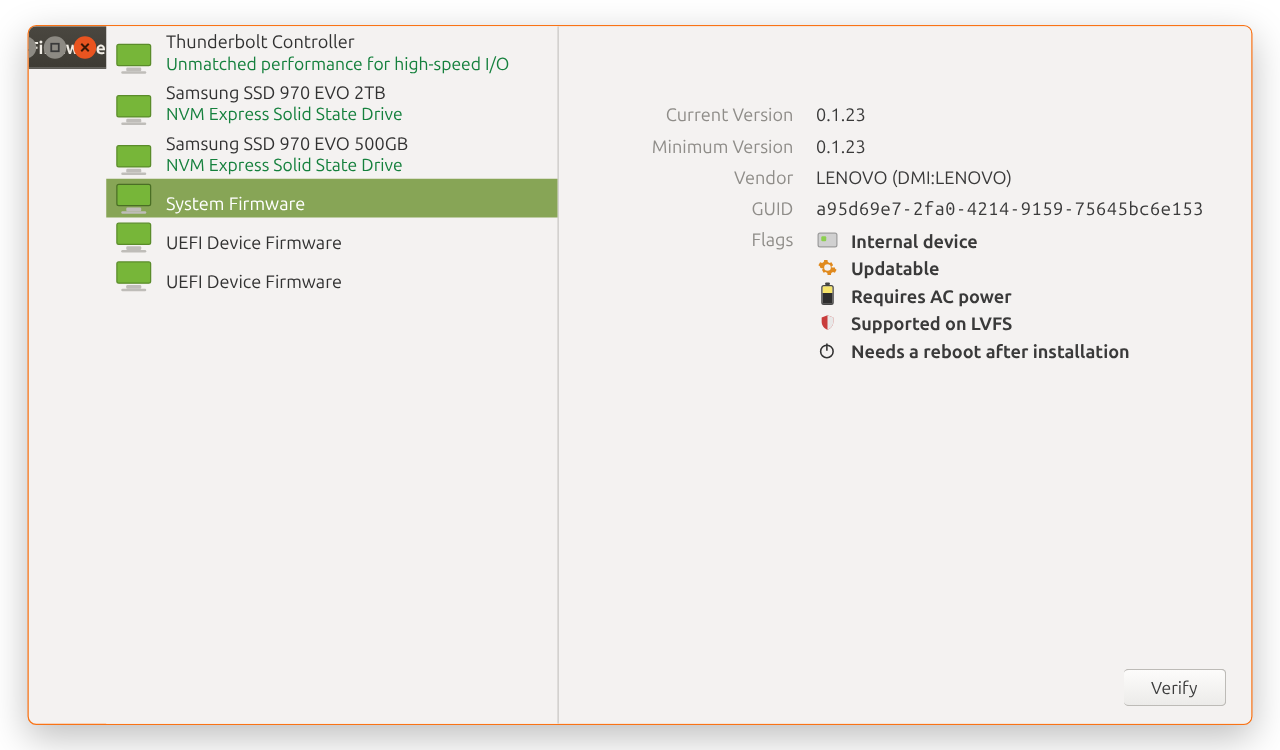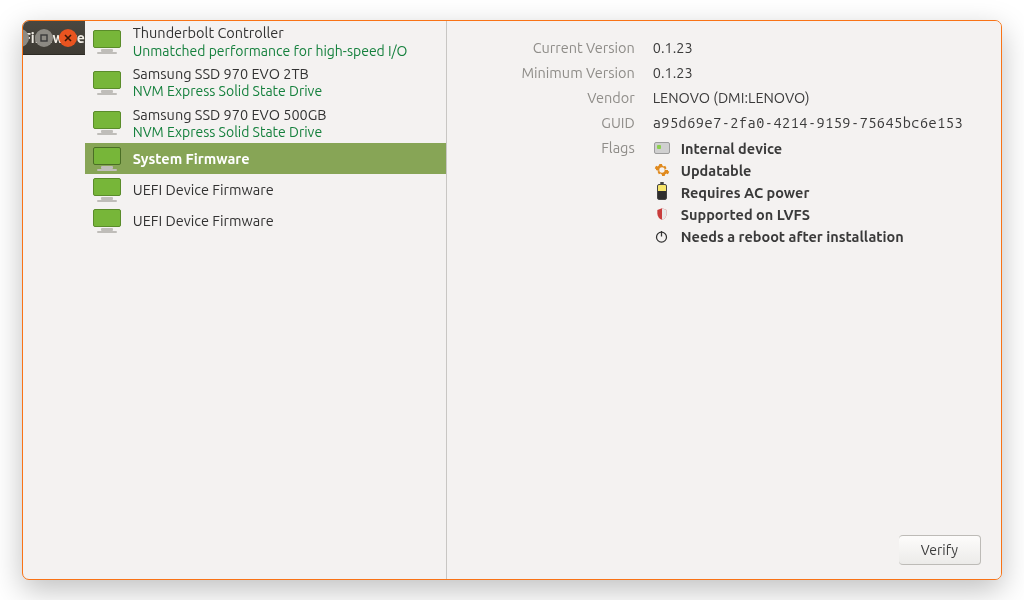--- a/index.html
+++ b/index.html
@@ -53,33 +53,33 @@
 
   
   .body-area { flex:1; display:flex; background:#f4f2f1; }
 
   
   .sidebar {
     width:362px; border-right:1px solid #c8c6c3; background:#f4f2f1;
     display:flex; flex-direction:column;
   }
   .sidebar-item {
-    display:flex; align-items:center; gap:10px;
+    display:flex; align-items:flex-end; gap:10px;
     padding:4px 12px 3px 6px;
     cursor:pointer;
     line-height:1.15;
   }
   .sidebar-item .icon-slot { width:32px; display:flex; justify-content:center; }
   .sidebar-item .text-slot { display:flex; flex-direction:column; }
   .sidebar-item .title-line { font-size:14.5px; color:#323232; }
   .sidebar-item .subtitle-line { font-size:14px; color:#15803d; margin-top:1px; }
   .sidebar-item.selected {
     background:#87a556; color:#fff;
   }
-  .sidebar-item.selected .title-line { color:#fff;font-weight:bold; }
+  .sidebar-item.selected .title-line { color:#fff; }
 
   
   .monitor-icon { width:28px; height:24px; position:relative; }
   .monitor-icon .screen {
     width:28px; height:18px; background:#77b639; border:1px solid #5a8c2a; border-radius:2px;
   }
   .monitor-icon .stand {
     width:12px; height:3px; background:#bfbdb9; margin:1px auto 0; border-radius:1px;
   }
   .monitor-icon .base {
@@ -89,20 +89,21 @@
     background:#77b639; border-color:#4a6e25;
   }
 
   
   .detail {
     flex:1; display:flex; flex-direction:column; padding:18px 20px 14px 18px;
   }
   .kv-grid {
     display:grid; grid-template-columns:170px 1fr; column-gap:18px; row-gap:8px;
     font-size:14.5px;
+    margin-top:44px;
   }
   .kv-grid .key { text-align:right; color:#8f8d89; }
   .kv-grid .val { color:#3a3a3a; }
   .mono { font-family:"Ubuntu Mono","DejaVu Sans Mono",monospace; letter-spacing:0.5px; }
 
   .flags-list { display:flex; flex-direction:column; gap:4px;font-weight:bold; }
   .flag-row { display:flex; align-items:center; gap:10px; }
   .flag-row .flag-icon { width:18px; height:18px; display:flex; align-items:center; justify-content:center; }
   .flag-row .flag-label { font-size:14.5px; color:#3a3a3a; }
 

